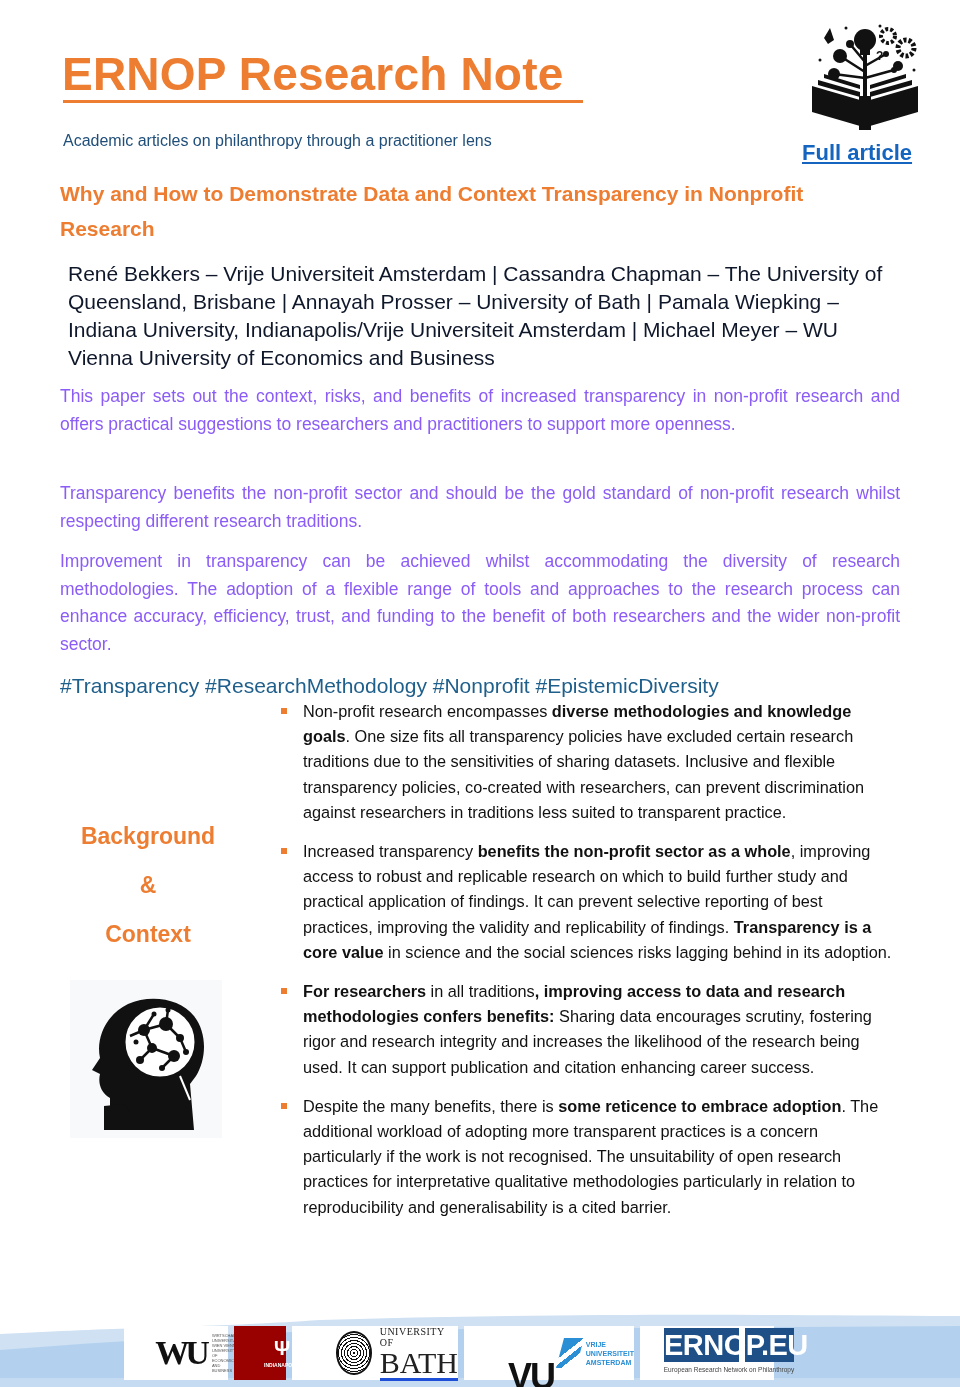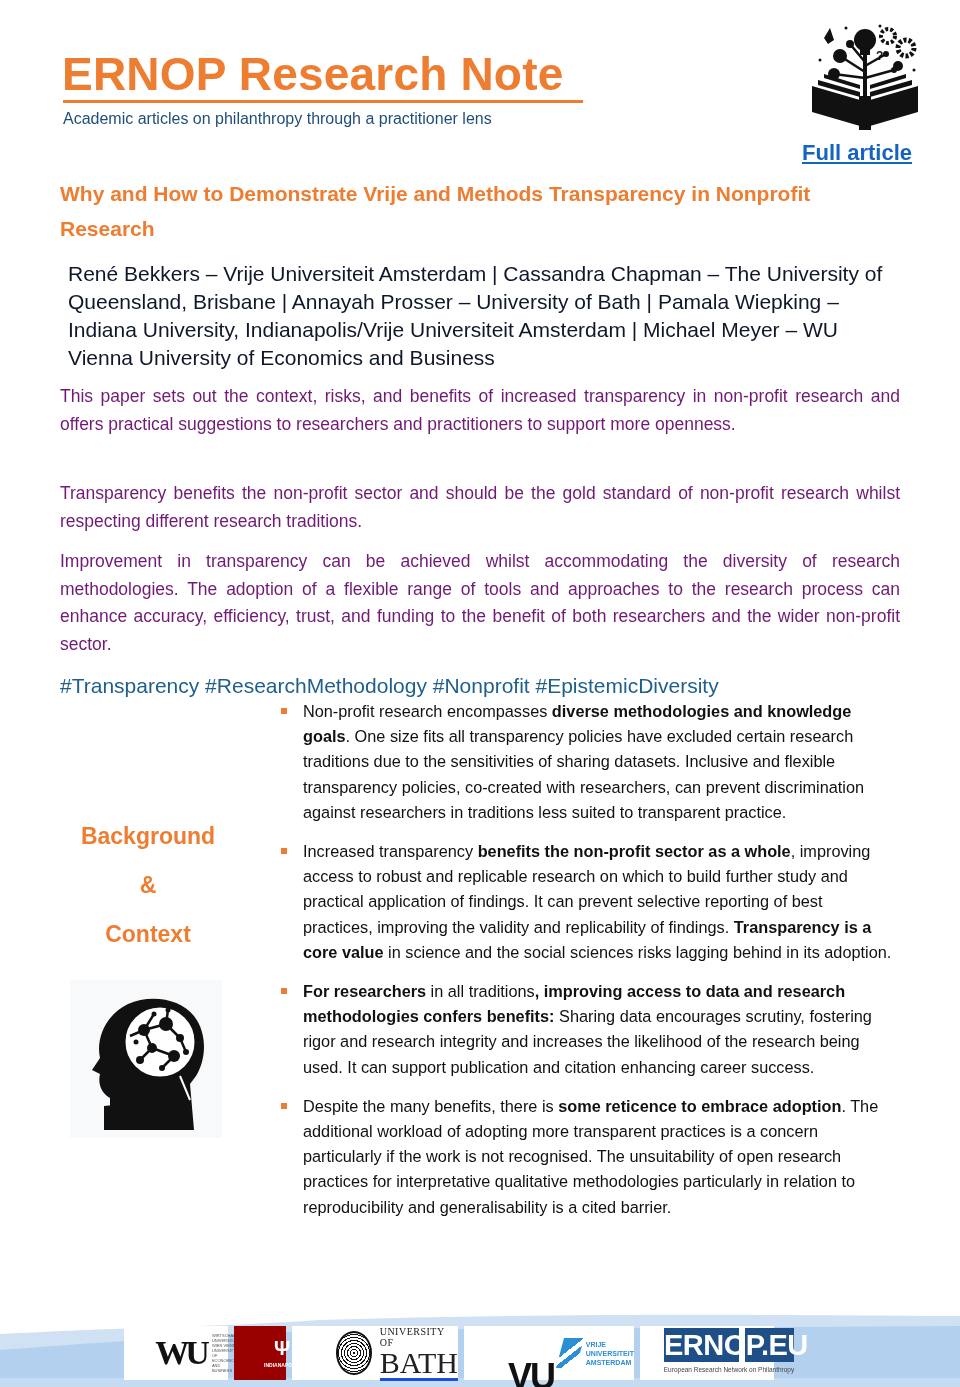--- a/index.html
+++ b/index.html
@@ -4,31 +4,31 @@
 <style>
   html, body { margin: 0; padding: 0; background: #ffffff; }
   body { width: 960px; height: 1387px; position: relative; overflow: hidden;
          font-family: "Liberation Sans", "DejaVu Sans", sans-serif; color: #111; }
   .abs { position: absolute; }
 
   
   .title { left: 62px; top: 46px; font-size: 46px; font-weight: bold; color: #ed7d31;
            letter-spacing: 0.2px; line-height: 56px; white-space: nowrap; }
   .title-rule { left: 63px; top: 100px; width: 520px; height: 3px; background: #ed7d31; }
-  .subtitle { left: 63px; top: 110px; font-size: 16px; color: #1f4e79; white-space: nowrap; }
+  .subtitle { left: 63px; top: 132px; font-size: 16px; color: #1f4e79; white-space: nowrap; }
 
   .logo-box { left: 806px; top: 14px; width: 118px; height: 122px; }
   .full-article { left: 802px; top: 140px; font-size: 22px; font-weight: bold; color: #1565c0;
                   text-decoration: underline; white-space: nowrap; cursor: pointer; }
 
   .article-title { left: 60px; top: 176px; width: 760px; font-size: 21px; font-weight: bold;
                    color: #ed7d31; line-height: 35px; }
   .authors { left: 68px; top: 260px; width: 840px; font-size: 21px; color: #0f172a; line-height: 28px; }
 
-  .para { left: 60px; width: 840px; font-size: 17.5px; line-height: 27.5px; text-align: justify; color: #701a75; }
+  .para { left: 60px; width: 840px; font-size: 17.5px; line-height: 27.5px; text-align: justify; color: #8b5cf6; }
   .p1 { top: 383px; }
   .p2 { top: 480px; }
   .p3 { top: 548px; }
 
   .hashtags { left: 60px; top: 674px; font-size: 21px; color: #1f5f8b; white-space: nowrap; }
 
   
   .bg-label { left: 62px; width: 172px; text-align: center; font-size: 23px; font-weight: bold;
               color: #ed7d31; }
   .lbl1 { top: 823px; }
@@ -91,21 +91,21 @@
     <path d="M18 24 L24 14 L28 26 L22 30 Z" fill="#111"></path>
     <text x="70" y="46" font-size="12" font-weight="bold" fill="#111" font-family="Liberation Sans, sans-serif">?</text>
     <circle cx="14" cy="46" r="1.5" fill="#111"></circle>
       <circle cx="40" cy="14" r="1.5" fill="#111"></circle>
     <circle cx="108" cy="56" r="1.5" fill="#111"></circle>
       <circle cx="74" cy="12" r="1.5" fill="#111"></circle>
   </svg>
 </div>
 <a class="abs full-article">Full article</a>
 
-<div class="abs article-title">Why and How to Demonstrate Vrije and Methods Transparency in Nonprofit Research</div>
+<div class="abs article-title">Why and How to Demonstrate Data and Context Transparency in Nonprofit Research</div>
 <div class="abs authors">René Bekkers – Vrije Universiteit Amsterdam | Cassandra Chapman – The University of Queensland, Brisbane | Annayah Prosser – University of Bath | Pamala Wiepking – Indiana University, Indianapolis/Vrije Universiteit Amsterdam | Michael Meyer – WU Vienna University of Economics and Business</div>
 
 <div class="abs para p1">This paper sets out the context, risks, and benefits of increased transparency in non-profit research and offers practical suggestions to researchers and practitioners to support more openness.</div>
 <div class="abs para p2">Transparency benefits the non-profit sector and should be the gold standard of non-profit research whilst respecting different research traditions.</div>
 <div class="abs para p3">Improvement in transparency can be achieved whilst accommodating the diversity of research methodologies. The adoption of a flexible range of tools and approaches to the research process can enhance accuracy, efficiency, trust, and funding to the benefit of both researchers and the wider non-profit sector.</div>
 
 <div class="abs hashtags">#Transparency #ResearchMethodology #Nonprofit #EpistemicDiversity</div>
 
 <div class="abs bg-label lbl1">Background</div>
 <div class="abs bg-label lbl2">&amp;</div>

